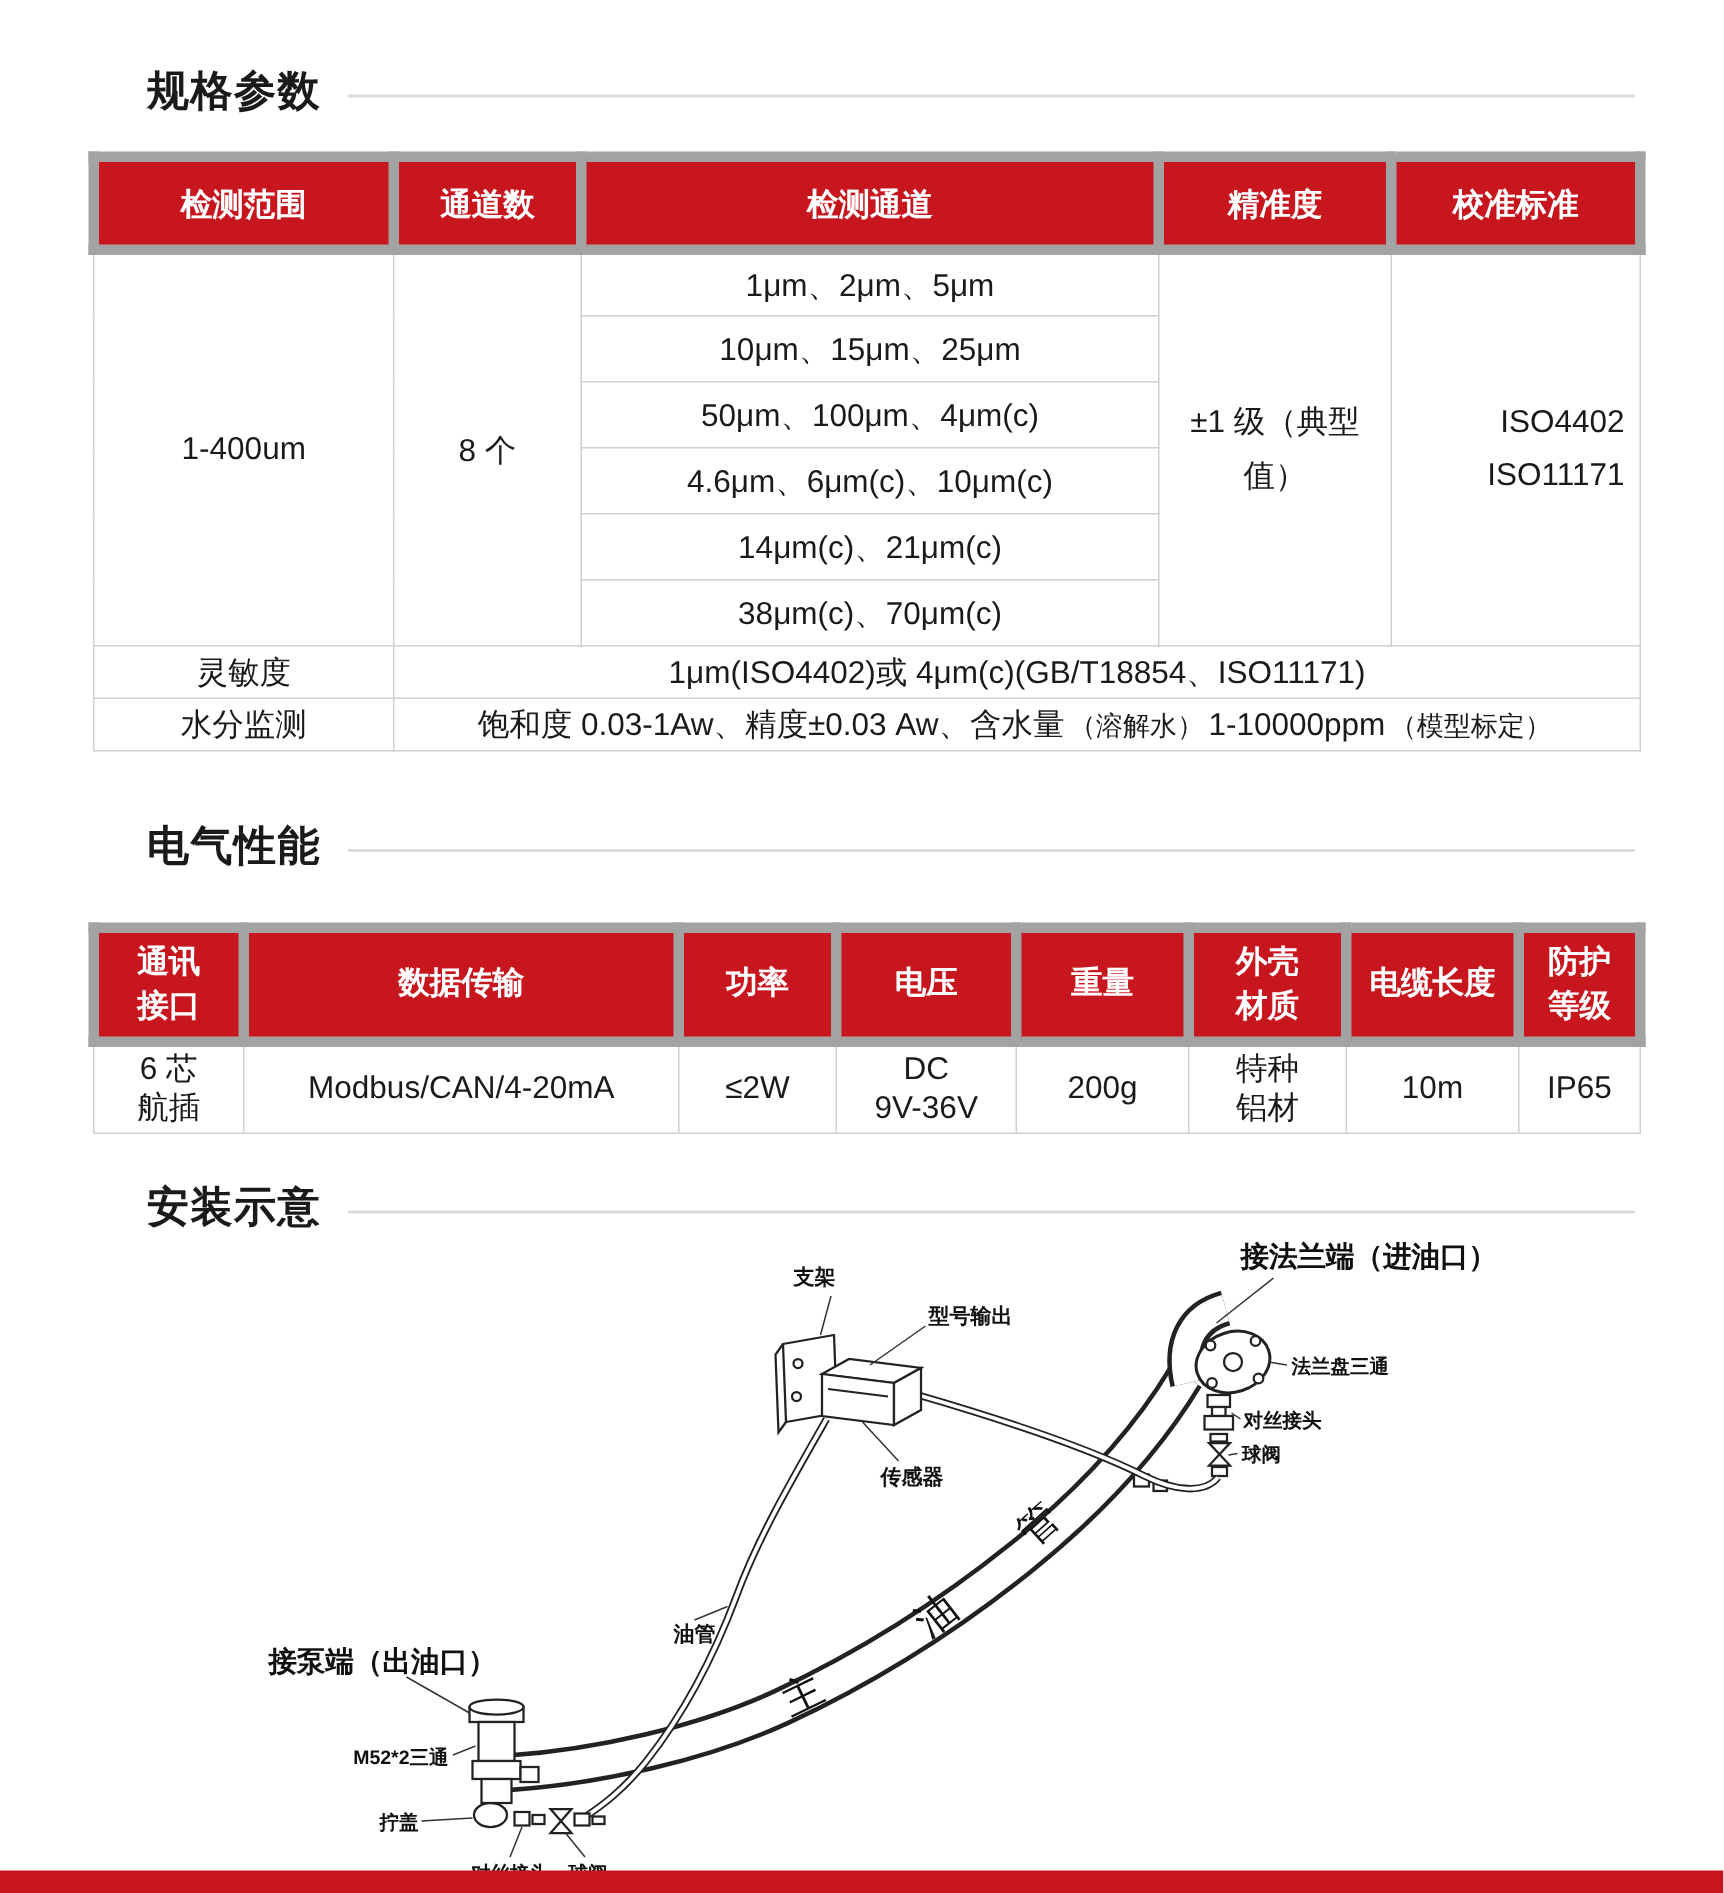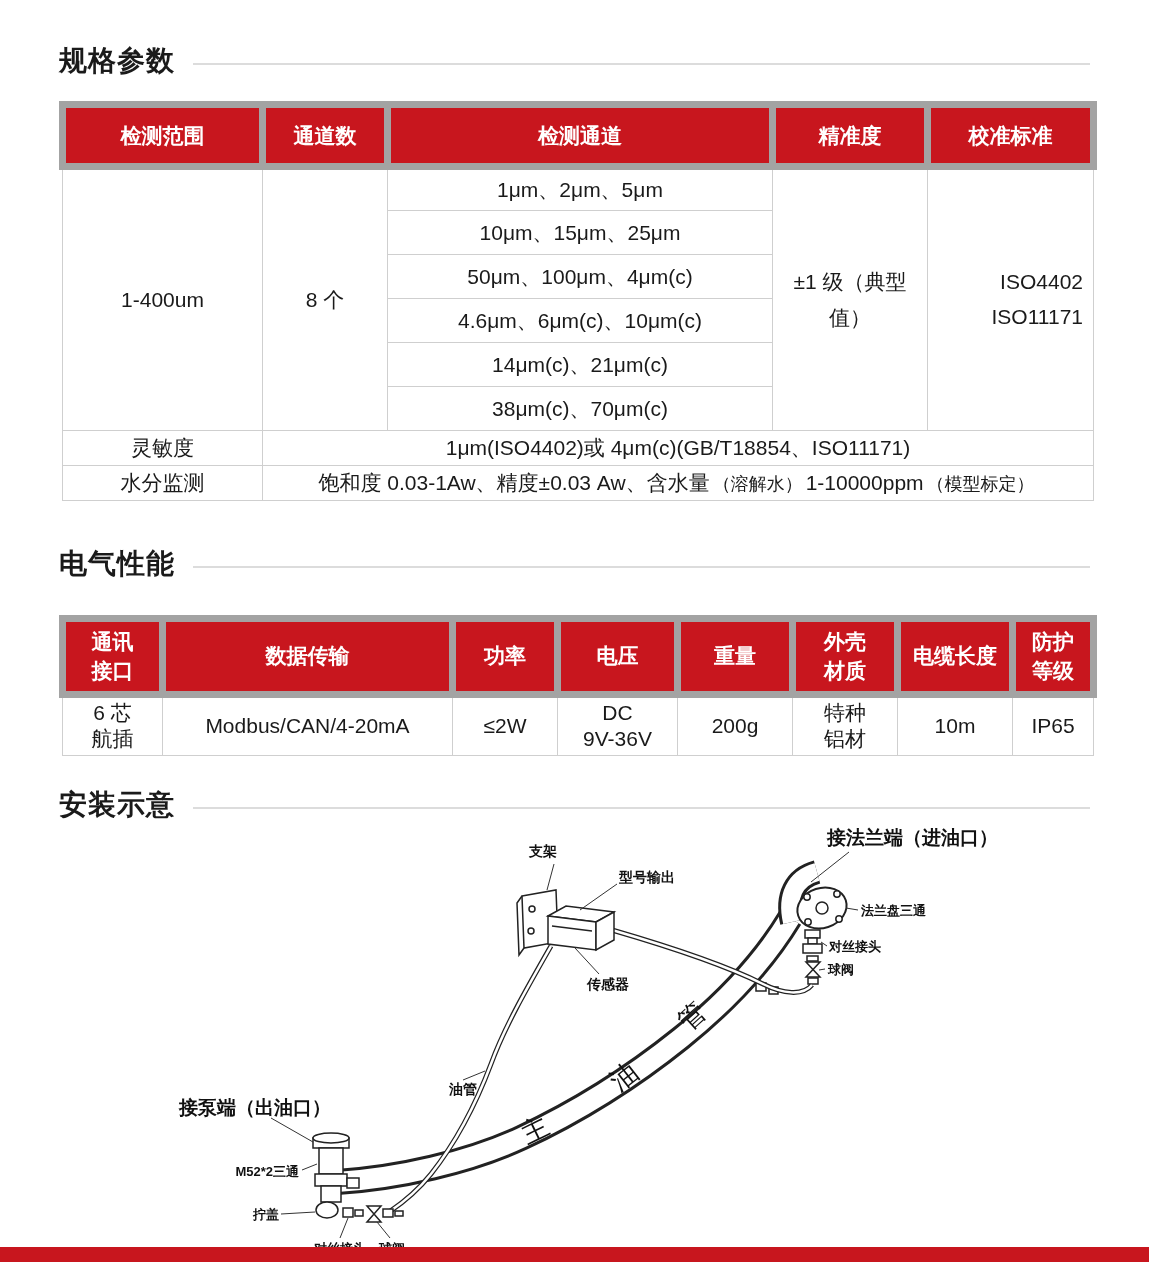--- a/index.html
+++ b/index.html
@@ -6,21 +6,21 @@
   html, body { margin: 0; padding: 0; }
   body {
     width: 1149px;
     background: #ffffff;
     color: #1a1a1a;
     font-family: "Liberation Sans", "DejaVu Sans", sans-serif;
   }
   .page { position: relative; width: 1149px; height: 1262px; background: #fff; overflow: hidden; }
   .content { padding: 0 59px; }
 
-  .section-head { display: flex; align-items: center; gap: 18px; }
+  .section-head { display: flex; align-items: center; gap: 18px; margin-left: 39px; }
   .section-head h2 { margin: 0; font-size: 28px; font-weight: bold; letter-spacing: 1px; white-space: nowrap; }
   .section-head .rule { flex: 1; height: 2px; background: #dcdcdc; margin-top: 6px; }
   .head-1 { padding-top: 42px; }
   .head-2 { margin-top: 44px; }
   .head-3 { margin-top: 30px; }
 
   table { border-collapse: collapse; width: 1031px; table-layout: fixed; }
   th { background: var(--accent, #C8161E); color: #fff; font-weight: bold; font-size: 21px; border: 7px solid #a3a3a3; text-align: center; }
   td { border: 1px solid #cfcfcf; text-align: center; font-size: 21px; padding: 3px 10px; background: #fff; }
 

